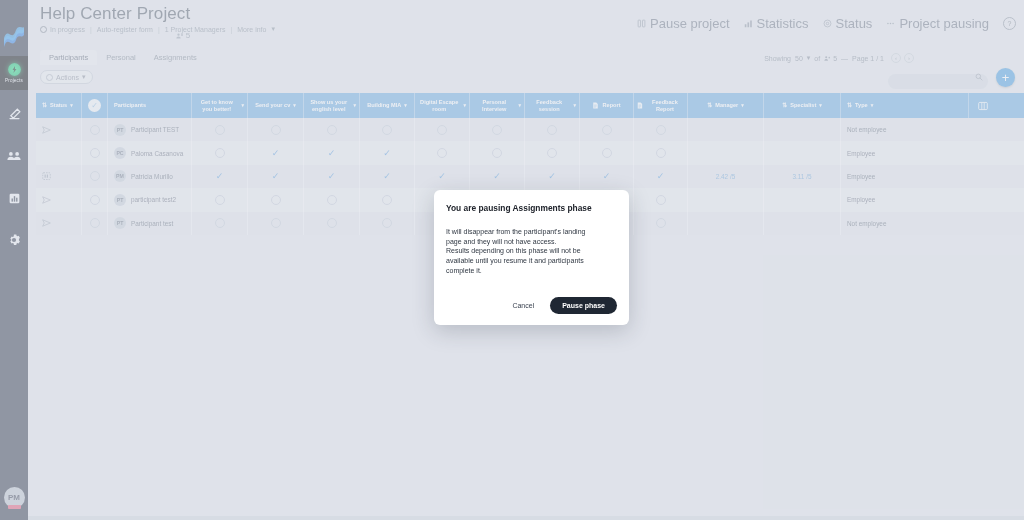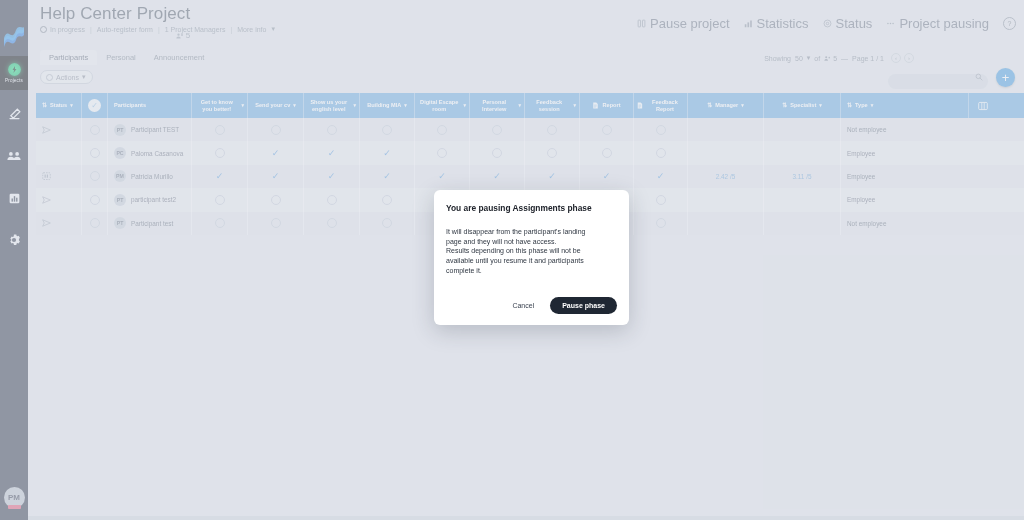--- a/index.html
+++ b/index.html
@@ -299,21 +299,21 @@
           </svg>
           <span>Project pausing</span>
         </div>
         <div class="help-btn">?</div>
       </div>
     </div>
 
     <div class="tabs">
       <div class="tab active">Participants</div>
       <div class="tab">Personal</div>
-      <div class="tab">Announcement</div>
+      <div class="tab">Assignments</div>
     </div>
 
     <div class="toolbar">
       <div class="actions-btn">
         <span class="ic"></span>
         <span>Actions</span>
         <span>▾</span>
       </div>
     </div>
 

